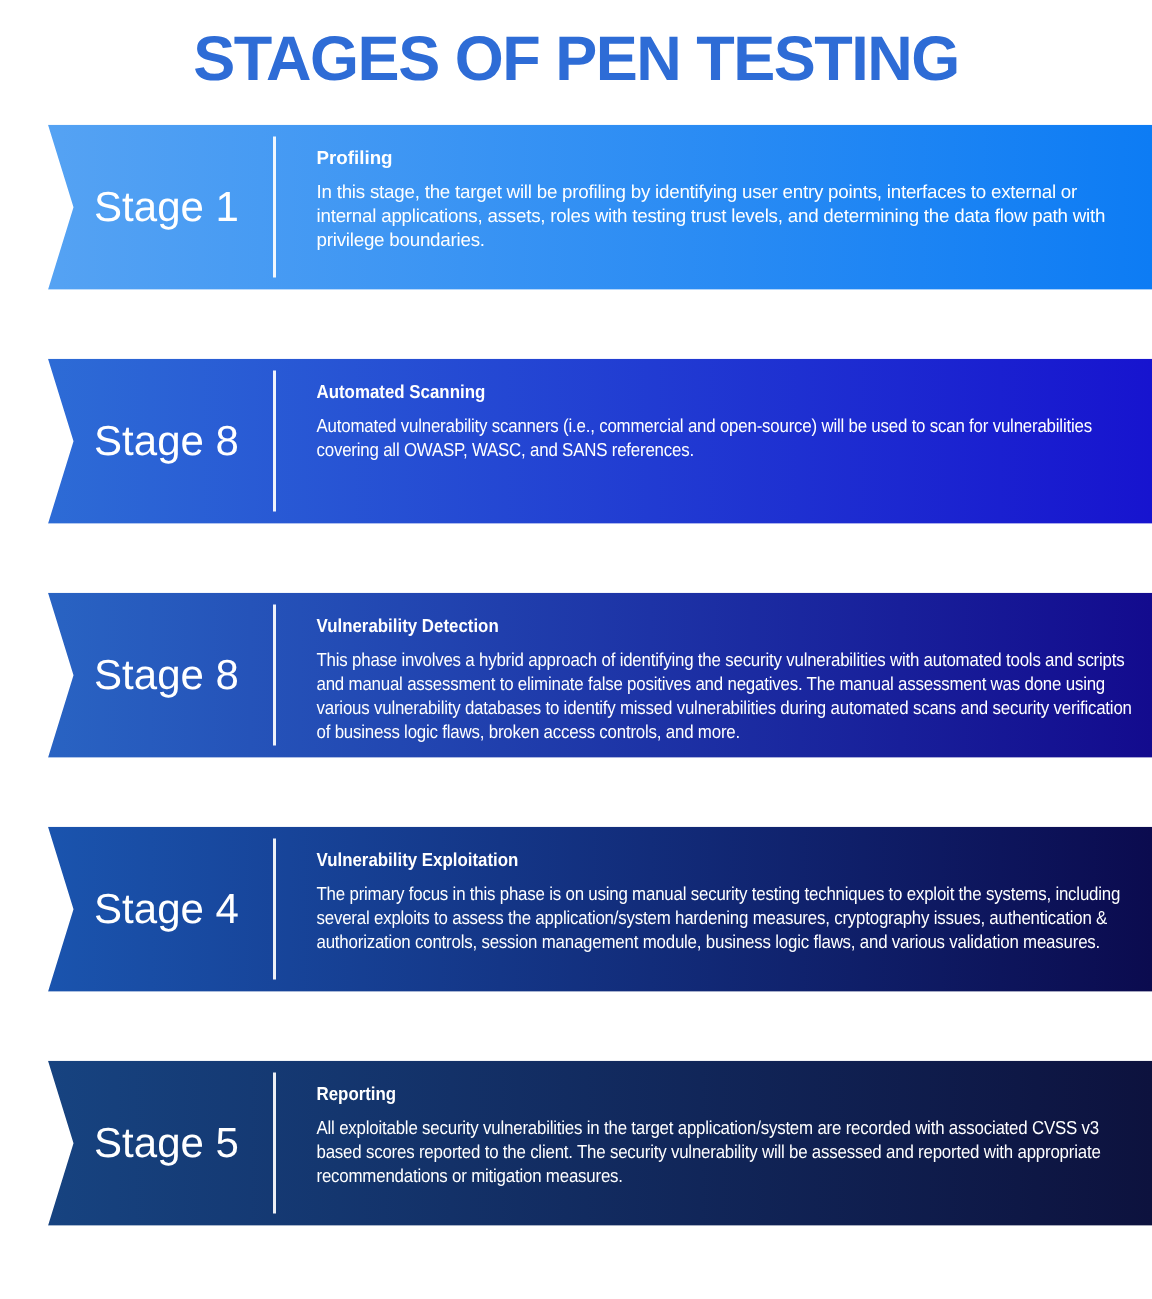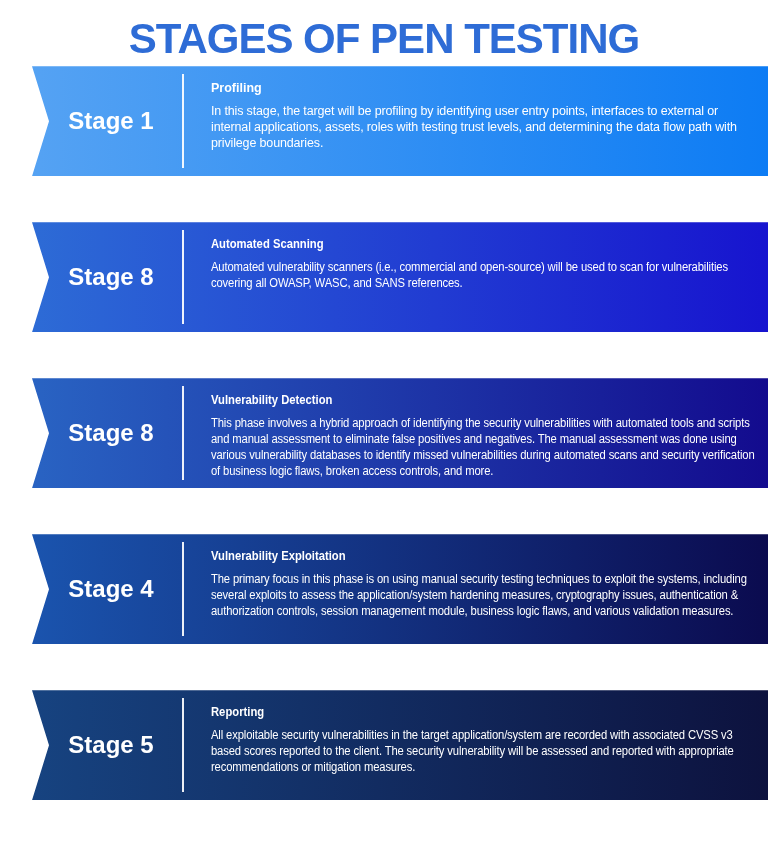--- a/index.html
+++ b/index.html
@@ -7,21 +7,21 @@
   .page {
     position:relative;
     width:768px; height:866px;
     margin:0 auto;
     background:#ffffff;
     font-family:"Liberation Sans", sans-serif;
     overflow:hidden;
     box-sizing:border-box;
   }
   .title {
-    margin:0; padding-top:16px; padding-bottom:4px;
+    margin:0; padding-top:16px; padding-bottom:21px;
     text-align:center;
     font-size:42px;
     font-weight:800;
     letter-spacing:-1px;
     line-height:1.1;
   }
   .banner {
     position:relative;
     height:110px;
     margin:0 0 46px 0;
@@ -32,22 +32,22 @@
   }
   .arrow-area {
     flex:0 0 182px;
     box-sizing:border-box;
     padding-left:40px;
     display:flex;
     align-items:center;
     justify-content:center;
   }
   .stage-label {
-    font-size:24px;
-    font-weight:700;
+    font-size:28px;
+    font-weight:400;
     white-space:nowrap;
   }
   .divider {
     flex:0 0 2px;
     width:2px;
     margin:8px 0;
     background:rgba(255,255,255,0.92);
   }
   .content {
     flex:1 1 auto;

